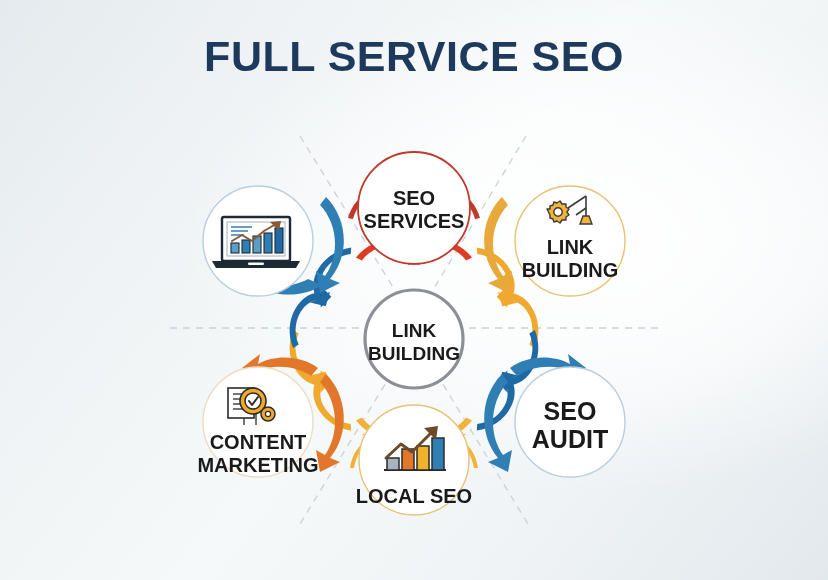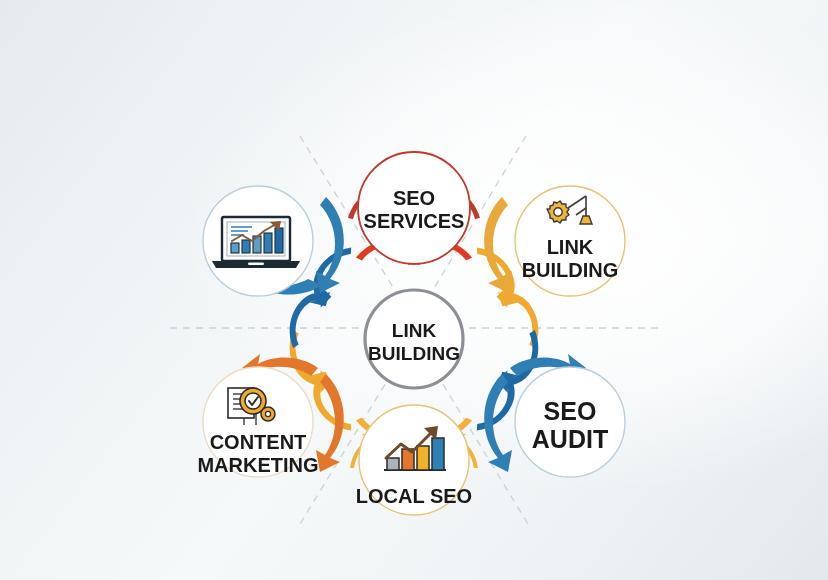--- a/index.html
+++ b/index.html
@@ -55,20 +55,21 @@
     font-weight: bold;
     fill: #1a1a1a;
     text-anchor: middle;
   }
 </style>
 </head>
 <body>
 
 <div id="poster">
 
+  <div class="title">FULL SERVICE SEO</div>
 
   <svg id="diagram" viewBox="0 0 520 440">
 
     <defs>
 
       <g id="swoosh">
         <path d="M -46,-6
                  C -30,-26 -6,-34 16,-28
                  C 26,-25 33,-19 38,-11
                  L 46,-17 L 40,4 L 20,-1 L 29,-7

